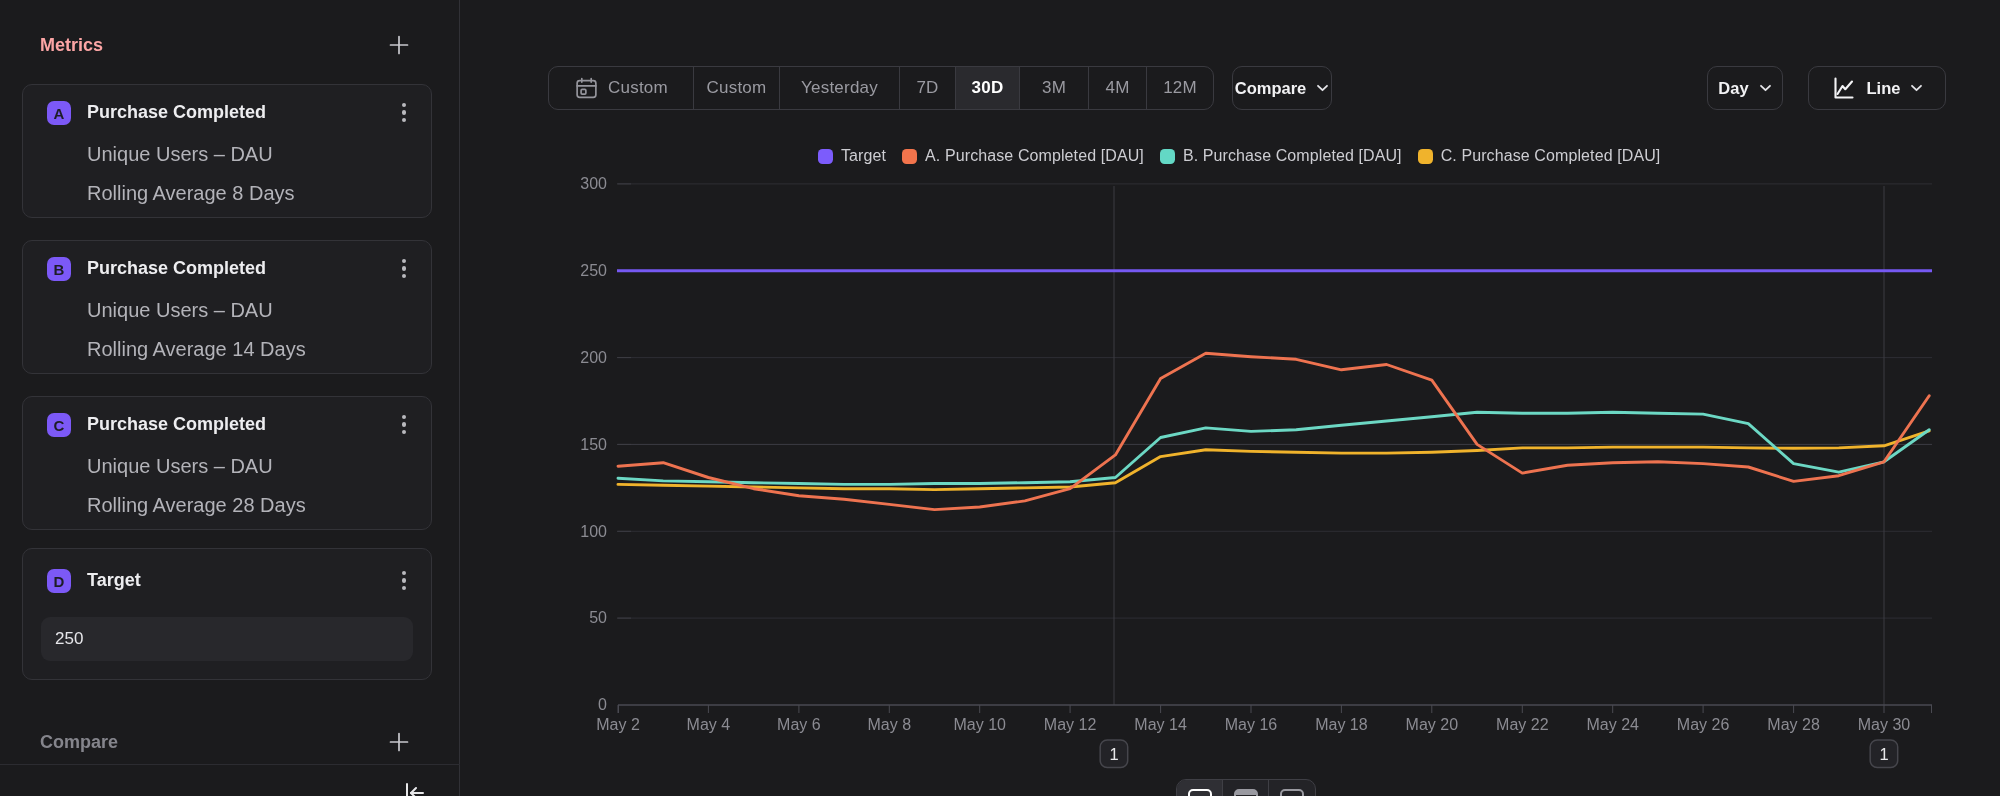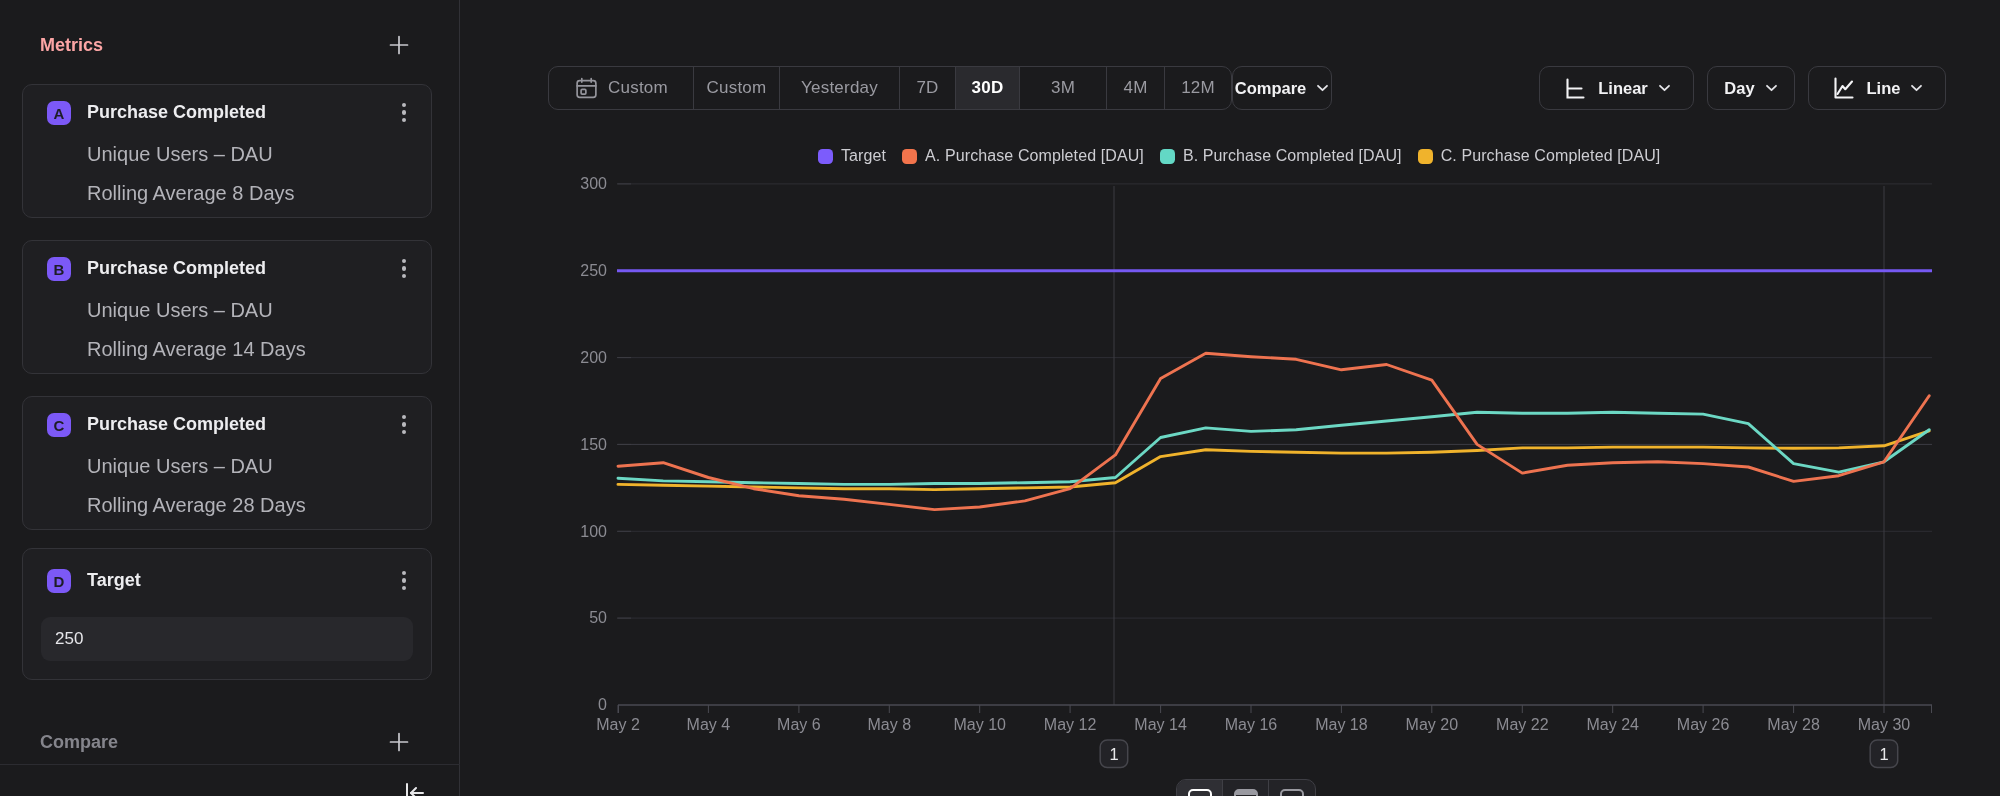--- a/index.html
+++ b/index.html
@@ -128,44 +128,34 @@
       </div>
 <div class="segcell" style="width:120px">
         <span>Yesterday</span>
       </div>
 <div class="segcell" style="width:56px">
         <span>7D</span>
       </div>
 <div class="segcell active" style="width:64px">
         <span>30D</span>
       </div>
-<div class="segcell" style="width:87px">
+<div class="segcell" style="width:69px">
         <span>3M</span>
       </div>
 <div class="segcell" style="width:58px">
         <span>4M</span>
       </div>
 <div class="segcell" style="width:66px">
         <span>12M</span>
       </div>
   </div>
   <div class="tbtn" style="left:1232px;width:100px">Compare <svg width="13" height="8" viewBox="0 0 13 8" fill="none" stroke="#e4e4e8" stroke-width="1.8" stroke-linecap="round" stroke-linejoin="round">
         <path d="M2 1.8L6.5 6.2L11 1.8"></path>
       </svg></div>
-  <div class="tbtn" style="left:1539px;width:155px">
-      <svg width="26" height="27" viewBox="0 0 26 27" fill="none" stroke="#f3f3f5" stroke-width="2.1" stroke-linecap="round">
-        <path d="M5.5 4.5V22.5H21.5"></path>
-        <path d="M6.5 13.5H19.5"></path>
-      </svg>
-      <span>Linear</span> 
-      <svg width="13" height="8" viewBox="0 0 13 8" fill="none" stroke="#e4e4e8" stroke-width="1.8" stroke-linecap="round" stroke-linejoin="round">
-        <path d="M2 1.8L6.5 6.2L11 1.8"></path>
-      </svg>
-    </div>
-  <div class="tbtn" style="left:1707px;width:88px">
+  <div class="tbtn" style="left:1707px;width:76px">
       <span>Day</span> 
       <svg width="13" height="8" viewBox="0 0 13 8" fill="none" stroke="#e4e4e8" stroke-width="1.8" stroke-linecap="round" stroke-linejoin="round">
         <path d="M2 1.8L6.5 6.2L11 1.8"></path>
       </svg>
     </div>
   <div class="tbtn" style="left:1808px;width:138px">
       <svg width="26" height="28" viewBox="0 0 26 28" fill="none" stroke="#f3f3f5" stroke-width="2.1" stroke-linecap="round" stroke-linejoin="round">
         <path d="M4.5 4.5V23.5H21.5"></path>
         <path d="M6.5 20l5-8 2.8 3.2L21 7.5"></path>
       </svg>

